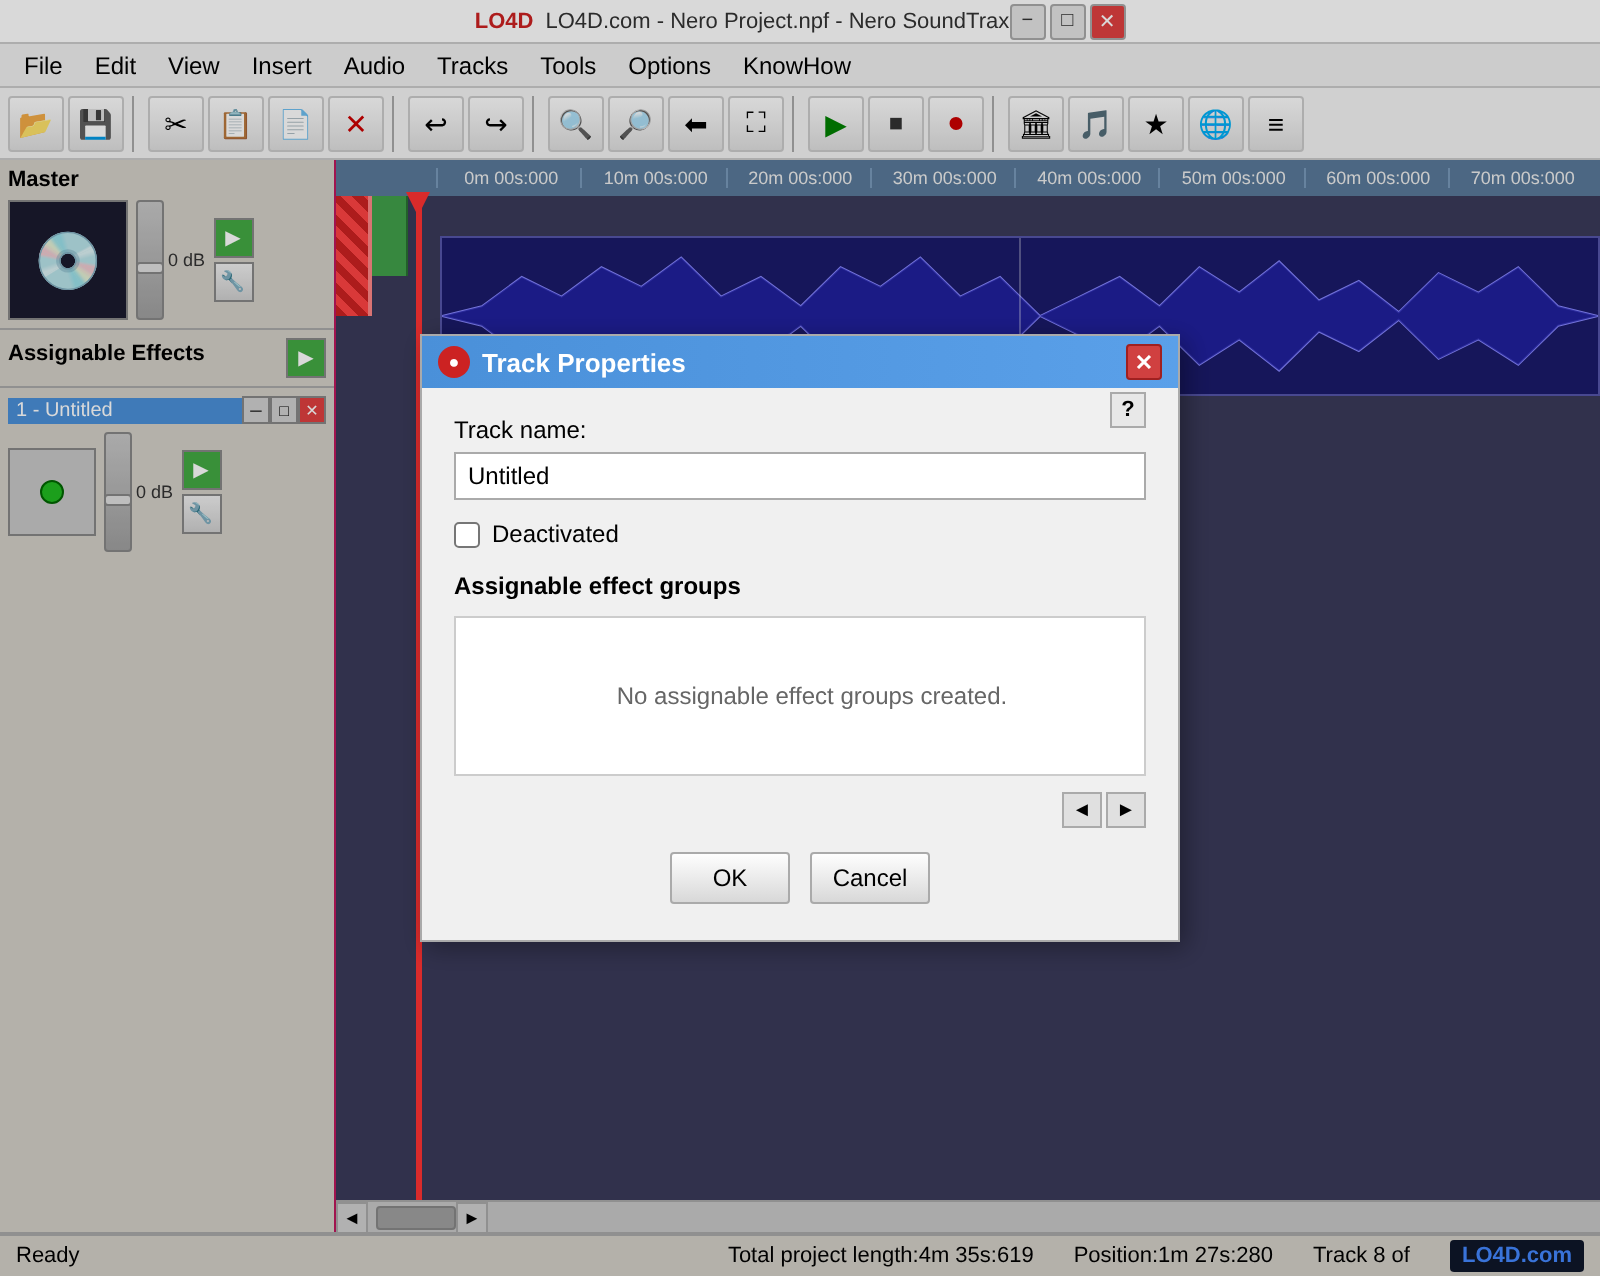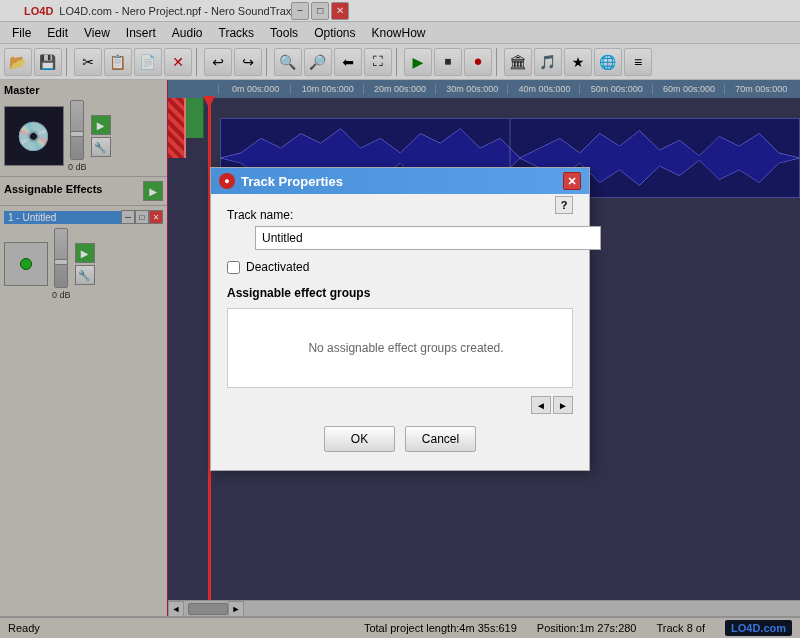--- a/index.html
+++ b/index.html
@@ -4,25 +4,25 @@
   <style>
     * { box-sizing: border-box; margin: 0; padding: 0; }
     body { font-family: 'Segoe UI', Tahoma, sans-serif; font-size: 12px; background: #f0f0f0; overflow: hidden; width: 800px; height: 638px; }
 
     
     #titlebar {
       background: #fff;
       height: 22px;
       display: flex;
       align-items: center;
-      padding: 0 24px;
+      padding: 0 12px;
       font-size: 11px;
       color: #333;
       border-bottom: 1px solid #ccc;
-      justify-content: flex-start;
+      justify-content: center;
     }
     #titlebar-left { display: flex; align-items: center; gap: 6px; }
     #titlebar-controls { display: flex; gap: 2px; }
     .title-btn {
       width: 18px; height: 18px; border: 1px solid #aaa;
       background: #e4e4e4; display: flex; align-items: center; justify-content: center;
       font-size: 10px; cursor: pointer; border-radius: 2px;
     }
 
     
@@ -94,21 +94,20 @@
     }
     #master-thumbnail {
       width: 60px; height: 60px;
       background: #1a1a2e;
       border: 1px solid #888;
       display: flex; align-items: center; justify-content: center;
       color: #888; font-size: 20px;
     }
     .fader-area {
       display: flex;
-      flex-direction: column;
       align-items: center;
       gap: 2px;
     }
     .fader {
       width: 14px;
       height: 60px;
       background: linear-gradient(to bottom, #c8c8c8, #a0a0a0);
       border: 1px solid #888;
       border-radius: 2px;
       position: relative;
@@ -368,21 +367,20 @@
       margin-bottom: 4px;
     }
     #track-name-input {
       width: 100%;
       height: 24px;
       border: 1px solid #aaa;
       background: #fff;
       padding: 2px 6px;
       font-size: 12px;
       margin-bottom: 10px;
-      margin-left: 28px;
     }
     .checkbox-row {
       display: flex;
       align-items: center;
       gap: 6px;
       margin-bottom: 12px;
     }
     .checkbox-row input { cursor: pointer; }
     .section-heading {
       font-size: 12px;
@@ -416,21 +414,21 @@
       display: flex; align-items: center; justify-content: center;
       font-size: 10px;
     }
     #dialog-buttons {
       display: flex;
       justify-content: center;
       gap: 10px;
       padding-bottom: 4px;
     }
     .dialog-btn {
-      width: 71px; height: 26px;
+      width: 60px; height: 26px;
       border: 1px solid #aaa;
       background: linear-gradient(to bottom, #fefefe, #d8d8d8);
       cursor: pointer;
       font-size: 12px;
       border-radius: 2px;
     }
     .dialog-help {
       width: 18px; height: 18px;
       border: 1px solid #aaa;
       background: #e8e8e8;

